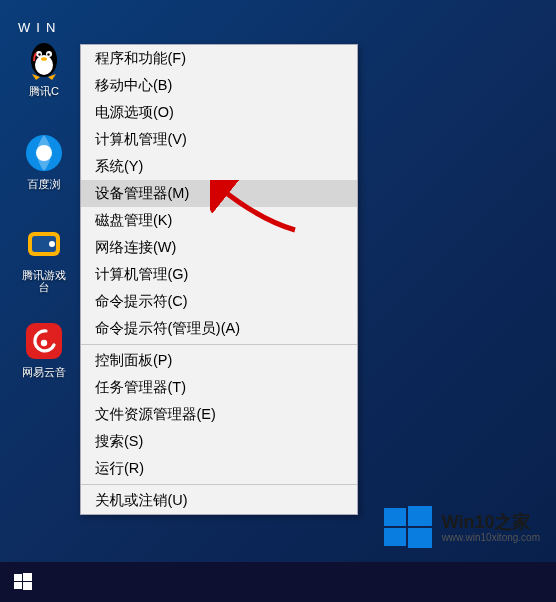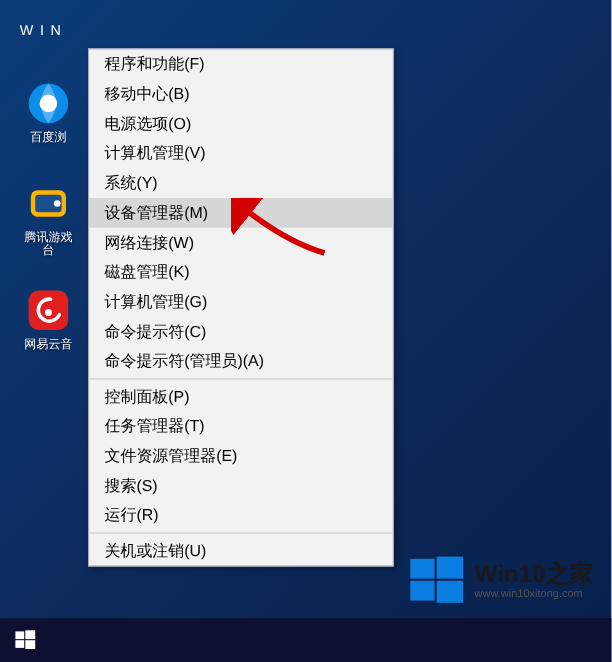--- a/index.html
+++ b/index.html
@@ -27,31 +27,48 @@
   .menu-sep { height: 1px; background: #c8c8c8; margin: 2px 0; }
   .arrow {
     position: absolute; left: 210px; top: 180px; width: 90px; height: 55px; pointer-events: none;
   }
   .watermark {
     position: absolute; right: 8px; bottom: 42px; display: flex; align-items: center;
     padding: 4px 8px; color: #333;
   }
   .watermark .logo { width: 56px; height: 56px; margin-right: 6px; }
   .wm-text { line-height: 1.1; }
-  .wm-title { font-size: 22px; font-weight: bold; color: #1a1a1a; }
+  .wm-title { font-size: 18px; font-weight: bold; color: #1a1a1a; }
   .wm-sub { font-size: 10px; color: #555; }
 </style>
 </head>
 <body>
 
 <div class="desktop">
 
   <div class="win-text">WIN</div>
 
   <div class="icons-col">
+    <div class="desk-icon">
+      <div class="glyph">
+        <svg viewBox="0 0 44 44">
+            <ellipse cx="22" cy="22" rx="13" ry="17" fill="#000"></ellipse>
+            <ellipse cx="22" cy="27" rx="9" ry="10" fill="#fff"></ellipse>
+            <circle cx="17" cy="16" r="3" fill="#fff"></circle>
+            <circle cx="27" cy="16" r="3" fill="#fff"></circle>
+            <circle cx="17.5" cy="16.5" r="1.2" fill="#000"></circle>
+            <circle cx="26.5" cy="16.5" r="1.2" fill="#000"></circle>
+            <ellipse cx="22" cy="21" rx="3" ry="1.8" fill="#ffae00"></ellipse>
+            <path d="M10 36 L18 39 L14 42 Z" fill="#ffae00"></path>
+            <path d="M34 36 L26 39 L30 42 Z" fill="#ffae00"></path>
+            <path d="M12 23 Q12 18 14 15" stroke="#e33" stroke-width="2" fill="none"></path>
+          </svg>
+      </div>
+      <div class="label">腾讯C</div>
+    </div>
     <div class="desk-icon" style="margin-top:34px">
       <div class="glyph">
         <svg viewBox="0 0 44 44">
             <circle cx="22" cy="22" r="18" fill="#0b8de8"></circle>
             <path d="M22 4 Q8 22 22 40 Q36 22 22 4" fill="#fff" opacity=".3"></path>
             <circle cx="22" cy="22" r="8" fill="#fff"></circle>
           </svg>
       </div>
       <div class="label">百度浏</div>
     </div>
@@ -78,22 +95,22 @@
     </div>
   </div>
 
   <div class="context-menu" id="ctx">
       <div class="menu-item">程序和功能(F)</div>
       <div class="menu-item">移动中心(B)</div>
       <div class="menu-item">电源选项(O)</div>
       <div class="menu-item">计算机管理(V)</div>
       <div class="menu-item">系统(Y)</div>
       <div class="menu-item hover">设备管理器(M)</div>
+      <div class="menu-item">磁盘管理(K)</div>
       <div class="menu-item">网络连接(W)</div>
-      <div class="menu-item">磁盘管理(K)</div>
       <div class="menu-item">计算机管理(G)</div>
       <div class="menu-item">命令提示符(C)</div>
       <div class="menu-item">命令提示符(管理员)(A)</div>
       <div class="menu-sep"></div>
       <div class="menu-item">控制面板(P)</div>
       <div class="menu-item">任务管理器(T)</div>
       <div class="menu-item">文件资源管理器(E)</div>
       <div class="menu-item">搜索(S)</div>
       <div class="menu-item">运行(R)</div>
       <div class="menu-sep"></div>

